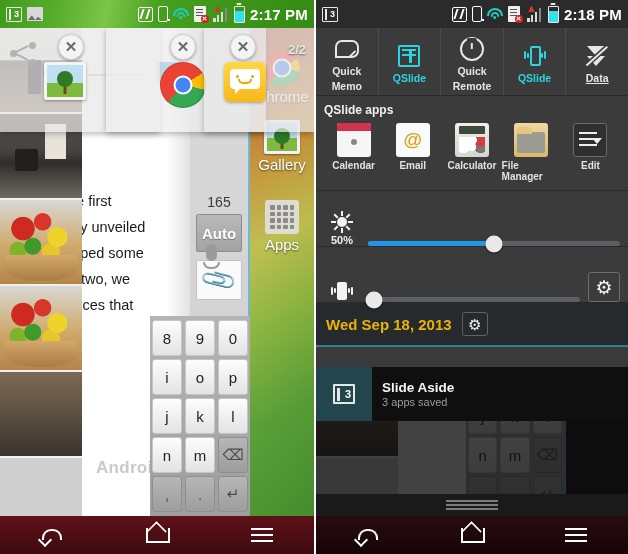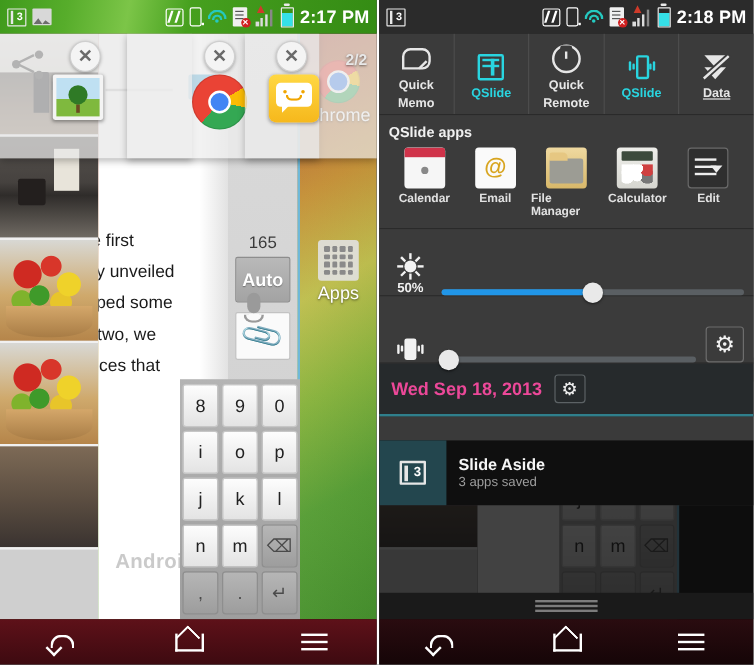--- a/index.html
+++ b/index.html
@@ -388,21 +388,21 @@
     background:#e9e9e9; transform:translate(-50%,-50%); box-shadow:0 1px 2px rgba(0,0,0,.5); }
   .auto-box { width:44px; display:flex; flex-direction:column; align-items:center; gap:2px; }
   .auto-chk { width:20px; height:20px; background:#f2f2f2; border-radius:2px; }
   .auto-lbl { color:#f0f0f0; font-size:10.5px; font-weight:bold; }
   .gear-btn { width:32px; height:30px; border:1.5px solid #6d6d6d; border-radius:3px; background:#3b3b3b;
     display:flex; align-items:center; justify-content:center; }
   .gear-glyph { font-size:19px; color:#f2f2f2; line-height:1; }
 
   .date-row { height:44px; background:#262a2c; display:flex; align-items:center;
     padding:0 10px; gap:10px; border-bottom:2px solid #2f7f8c; }
-  .date-txt { color:#ec4899; font-size:15px; font-weight:bold; }
+  .date-txt { color:#eab308; font-size:15px; font-weight:bold; }
   .date-gear { width:26px; height:24px; border:1.4px solid #5c6265; border-radius:3px;
     display:flex; align-items:center; justify-content:center; }
   .emerg { position:absolute; left:0; right:0; height:20px; display:flex; align-items:center;
     justify-content:center; color:#cfcfcf; font-size:11px; background:rgba(0,0,0,0.45); }
   .notif-item { display:flex; height:54px; background:#0f0f0f; align-items:stretch; }
   .notif-ic-wrap { width:56px; background:#23464e; display:flex; align-items:center; justify-content:center; }
   .notif-ic { width:22px; height:20px; border:2px solid #e6e6e6; border-radius:1px;
     display:flex; align-items:center; justify-content:flex-end; padding-right:2px;
     color:#fff; font-size:11px; font-weight:bold; position:relative; }
   .notif-ic:before { content:""; position:absolute; left:2px; top:1.5px; bottom:1.5px; width:2.5px; background:#e6e6e6; }
@@ -482,20 +482,26 @@
         <div class="key grey">.</div>
         <div class="key grey">↵</div>
       </div>
     </div>
 
     <div class="dock">
       <div class="dock-item" style="top:22px">
         <div class="chrome-ic"></div>
         <div class="dock-label">Chrome</div>
       </div>
+      <div class="dock-item" style="top:92px">
+        <div class="gal-ic">
+            <div class="gal-inner"></div>
+          </div>
+        <div class="dock-label">Gallery</div>
+      </div>
       <div class="dock-item" style="top:172px">
         <div class="apps-ic">
           <i></i>
             <i></i>
             <i></i>
             <i></i>
             <i></i>
             <i></i>
             <i></i>
             <i></i>
@@ -726,26 +732,26 @@
         <div class="qs-apps-row">
           <div class="qs-app">
             <div class="app-ic ai-cal"></div>
             <div>Calendar</div>
           </div>
           <div class="qs-app">
             <div class="app-ic ai-em">@</div>
             <div>Email</div>
           </div>
           <div class="qs-app">
+            <div class="app-ic ai-calc"></div>
+            <div>Calculator</div>
+          </div>
+          <div class="qs-app">
             <div class="app-ic ai-fm"></div>
             <div>File Manager</div>
-          </div>
-          <div class="qs-app">
-            <div class="app-ic ai-calc"></div>
-            <div>Calculator</div>
           </div>
           <div class="qs-app">
             <div class="app-ic ai-edit"></div>
             <div>Edit</div>
           </div>
         </div>
       </div>
 
       <div class="slider-row">
         <div class="sl-left">

